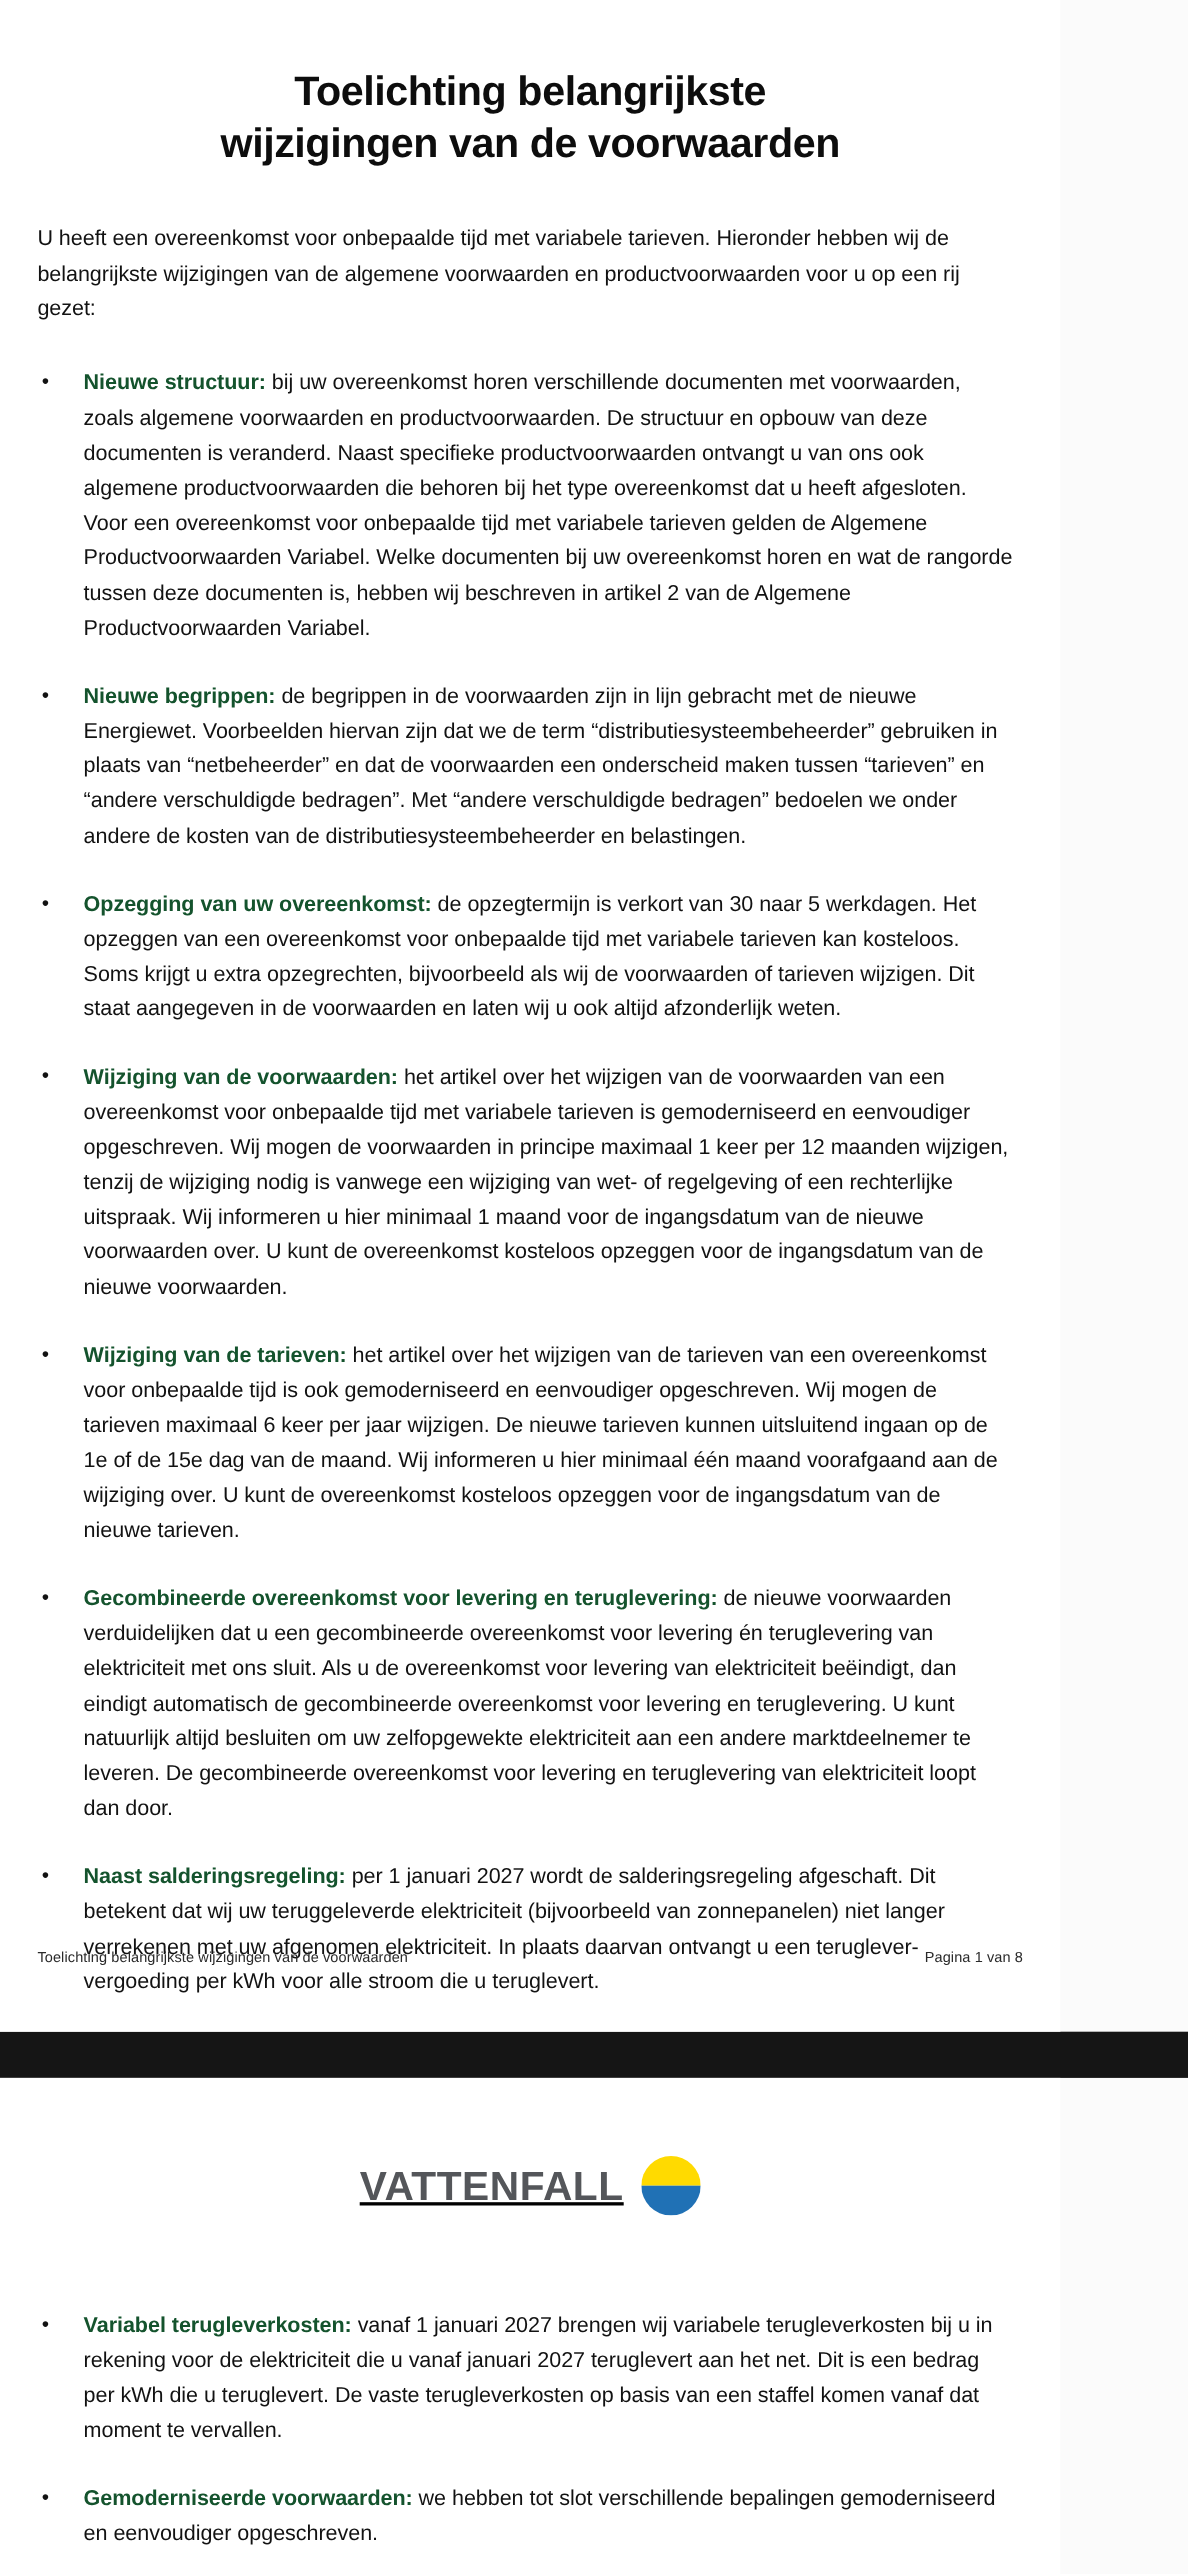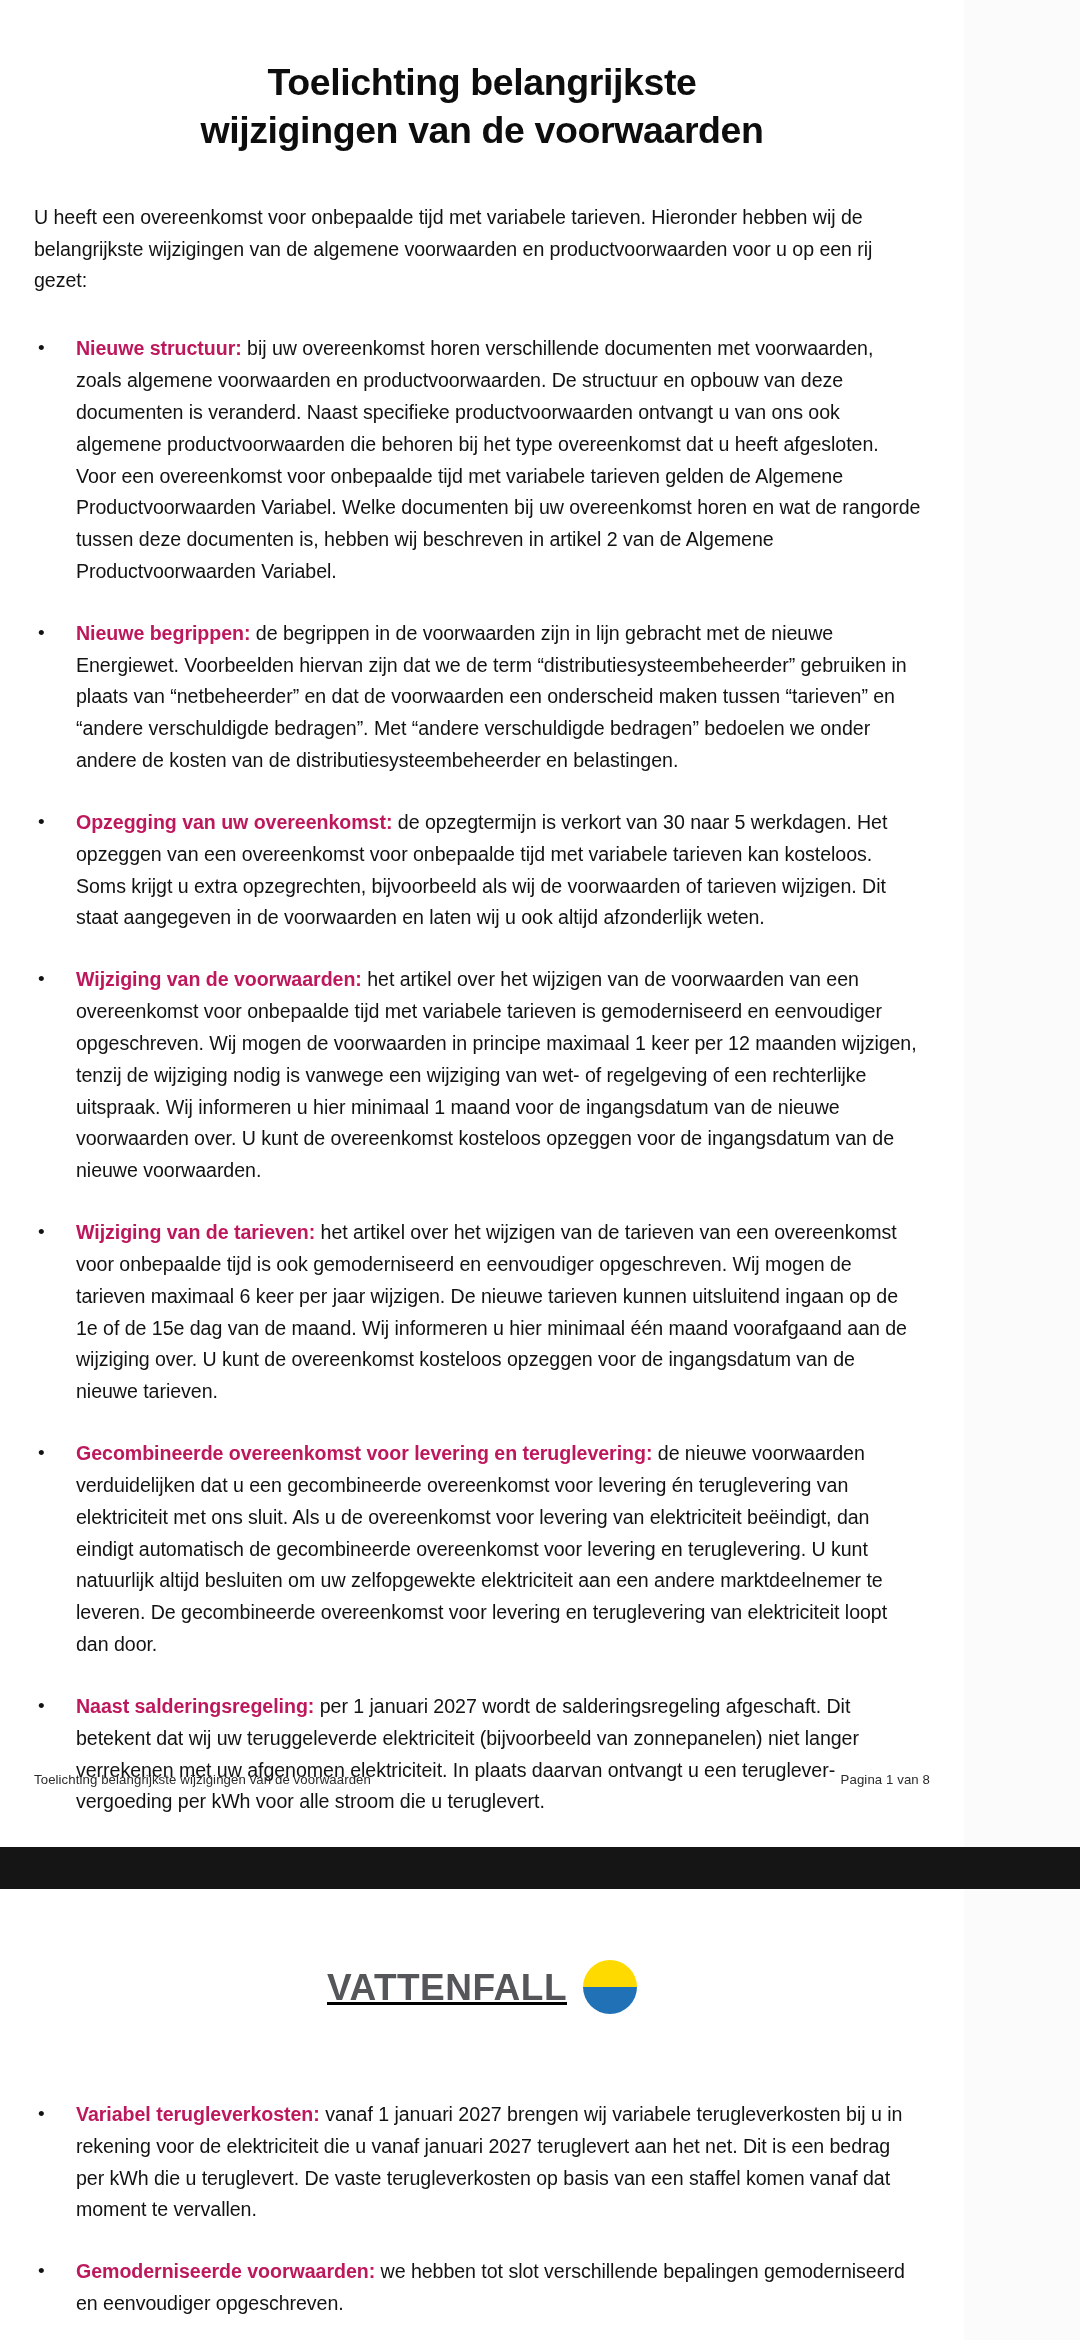--- a/index.html
+++ b/index.html
@@ -83,21 +83,21 @@
     flex: 1 1 auto;
     font-size: 19.6px;
     line-height: 1.625;
     color: #121212;
     letter-spacing: -0.05px;
     padding-right: 8px;
   }
 
   .bullet-body b {
     font-weight: 700;
-    color: #be185d;
+    color: #14532d;
     text-align: center;
   }
 
   .page-footer {
     position: absolute;
     left: 34px;
     right: 34px;
     bottom: 60px;
     display: flex;
     justify-content: space-between;

